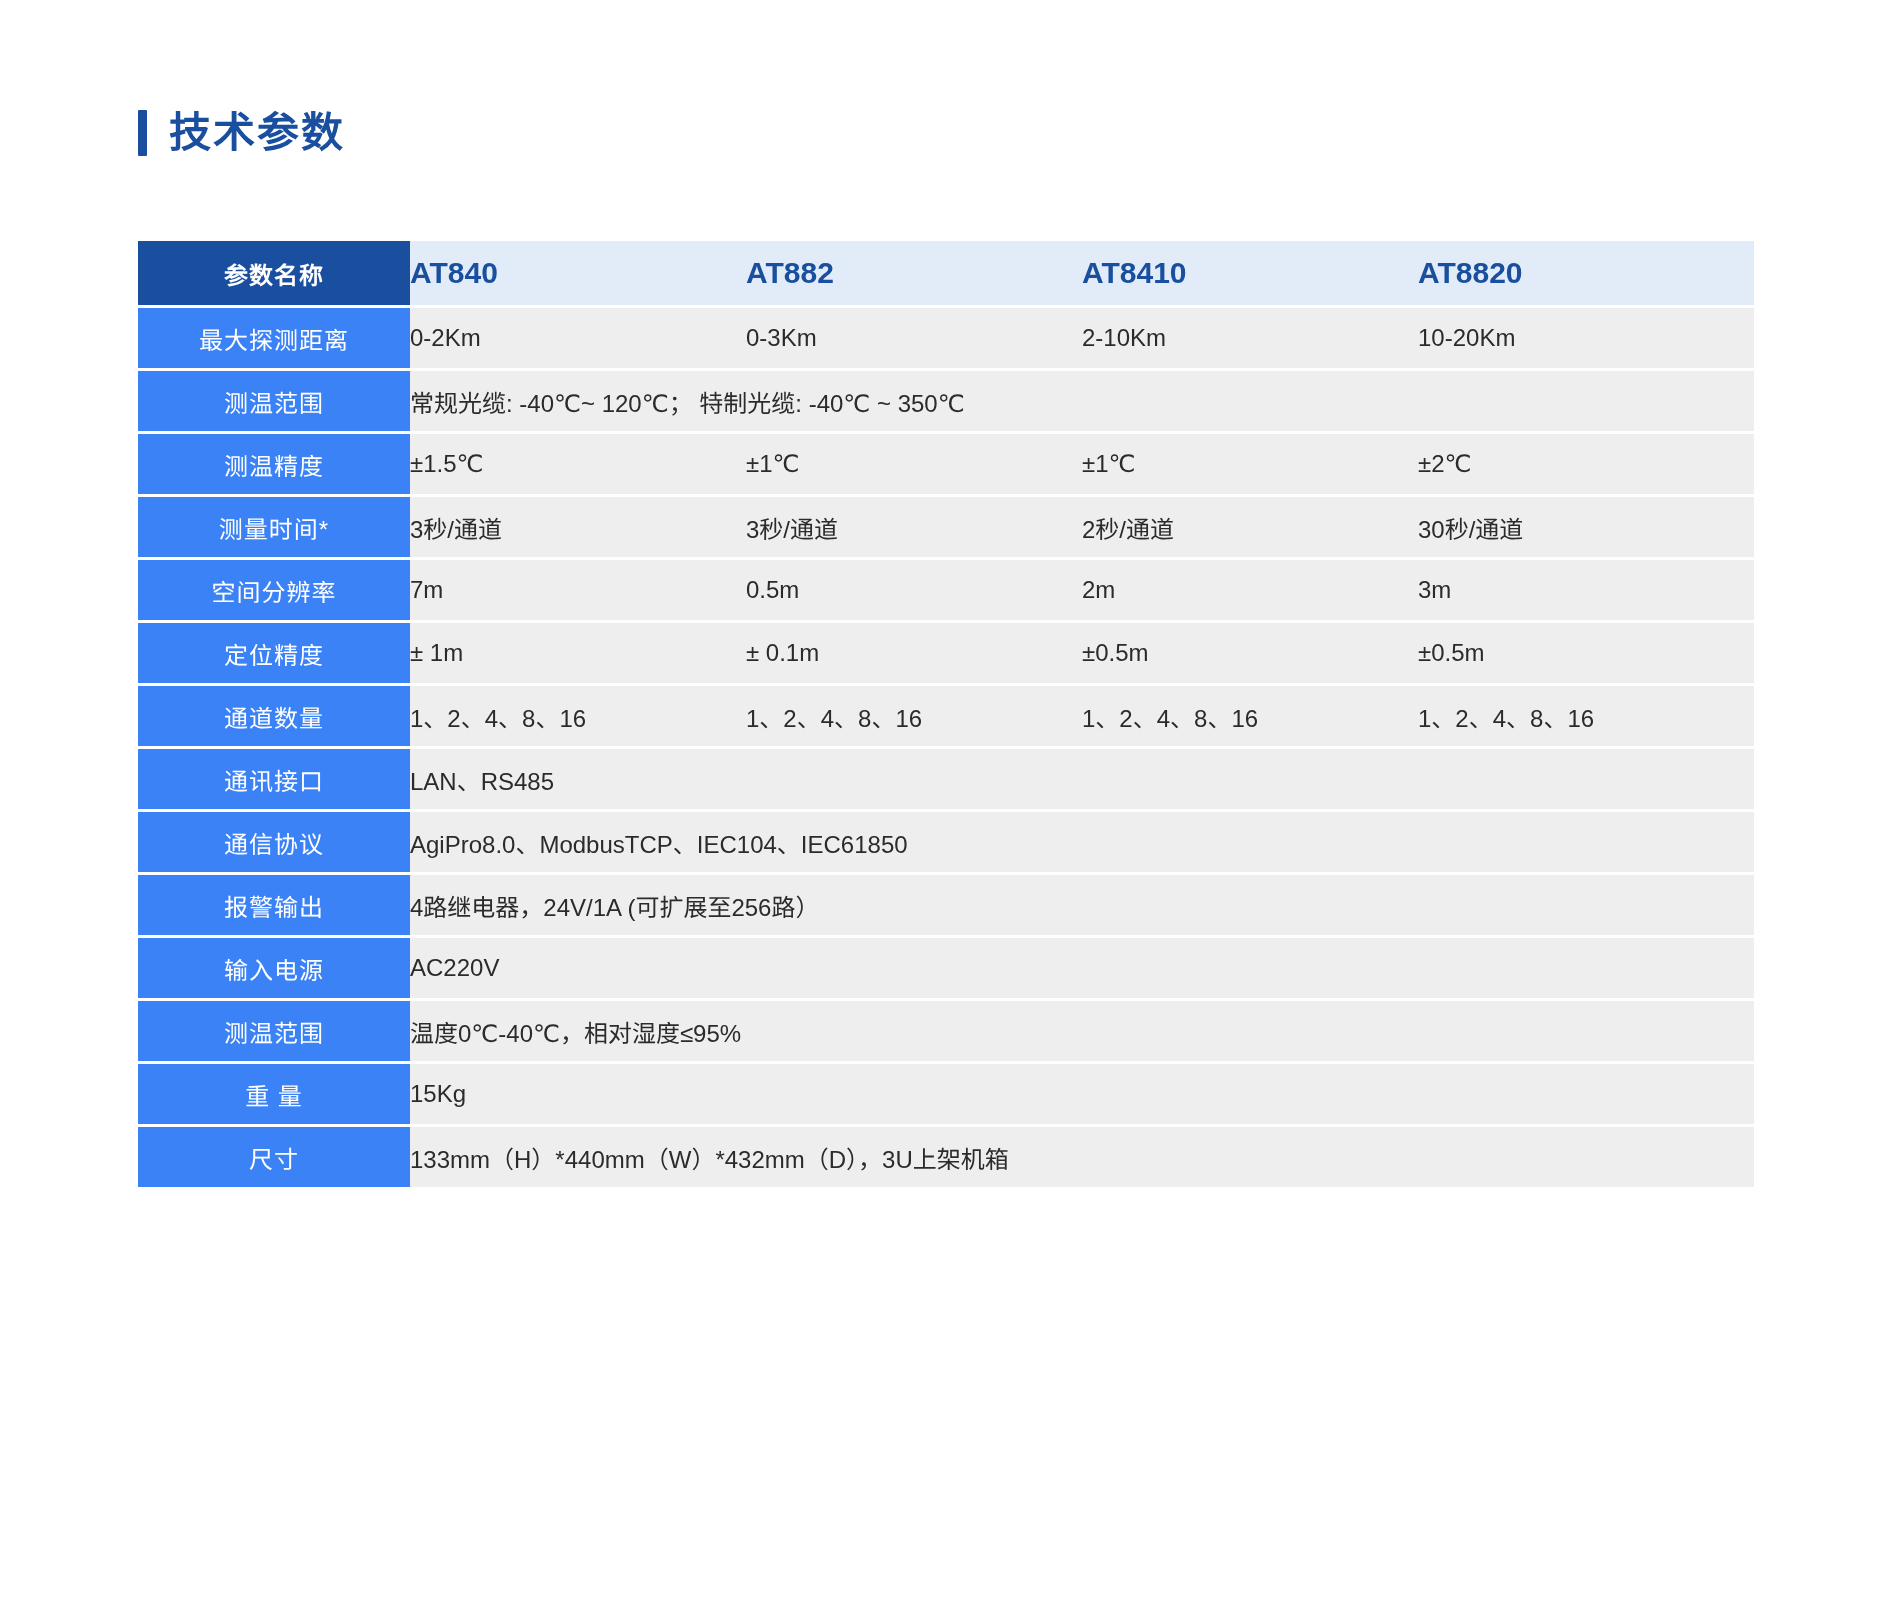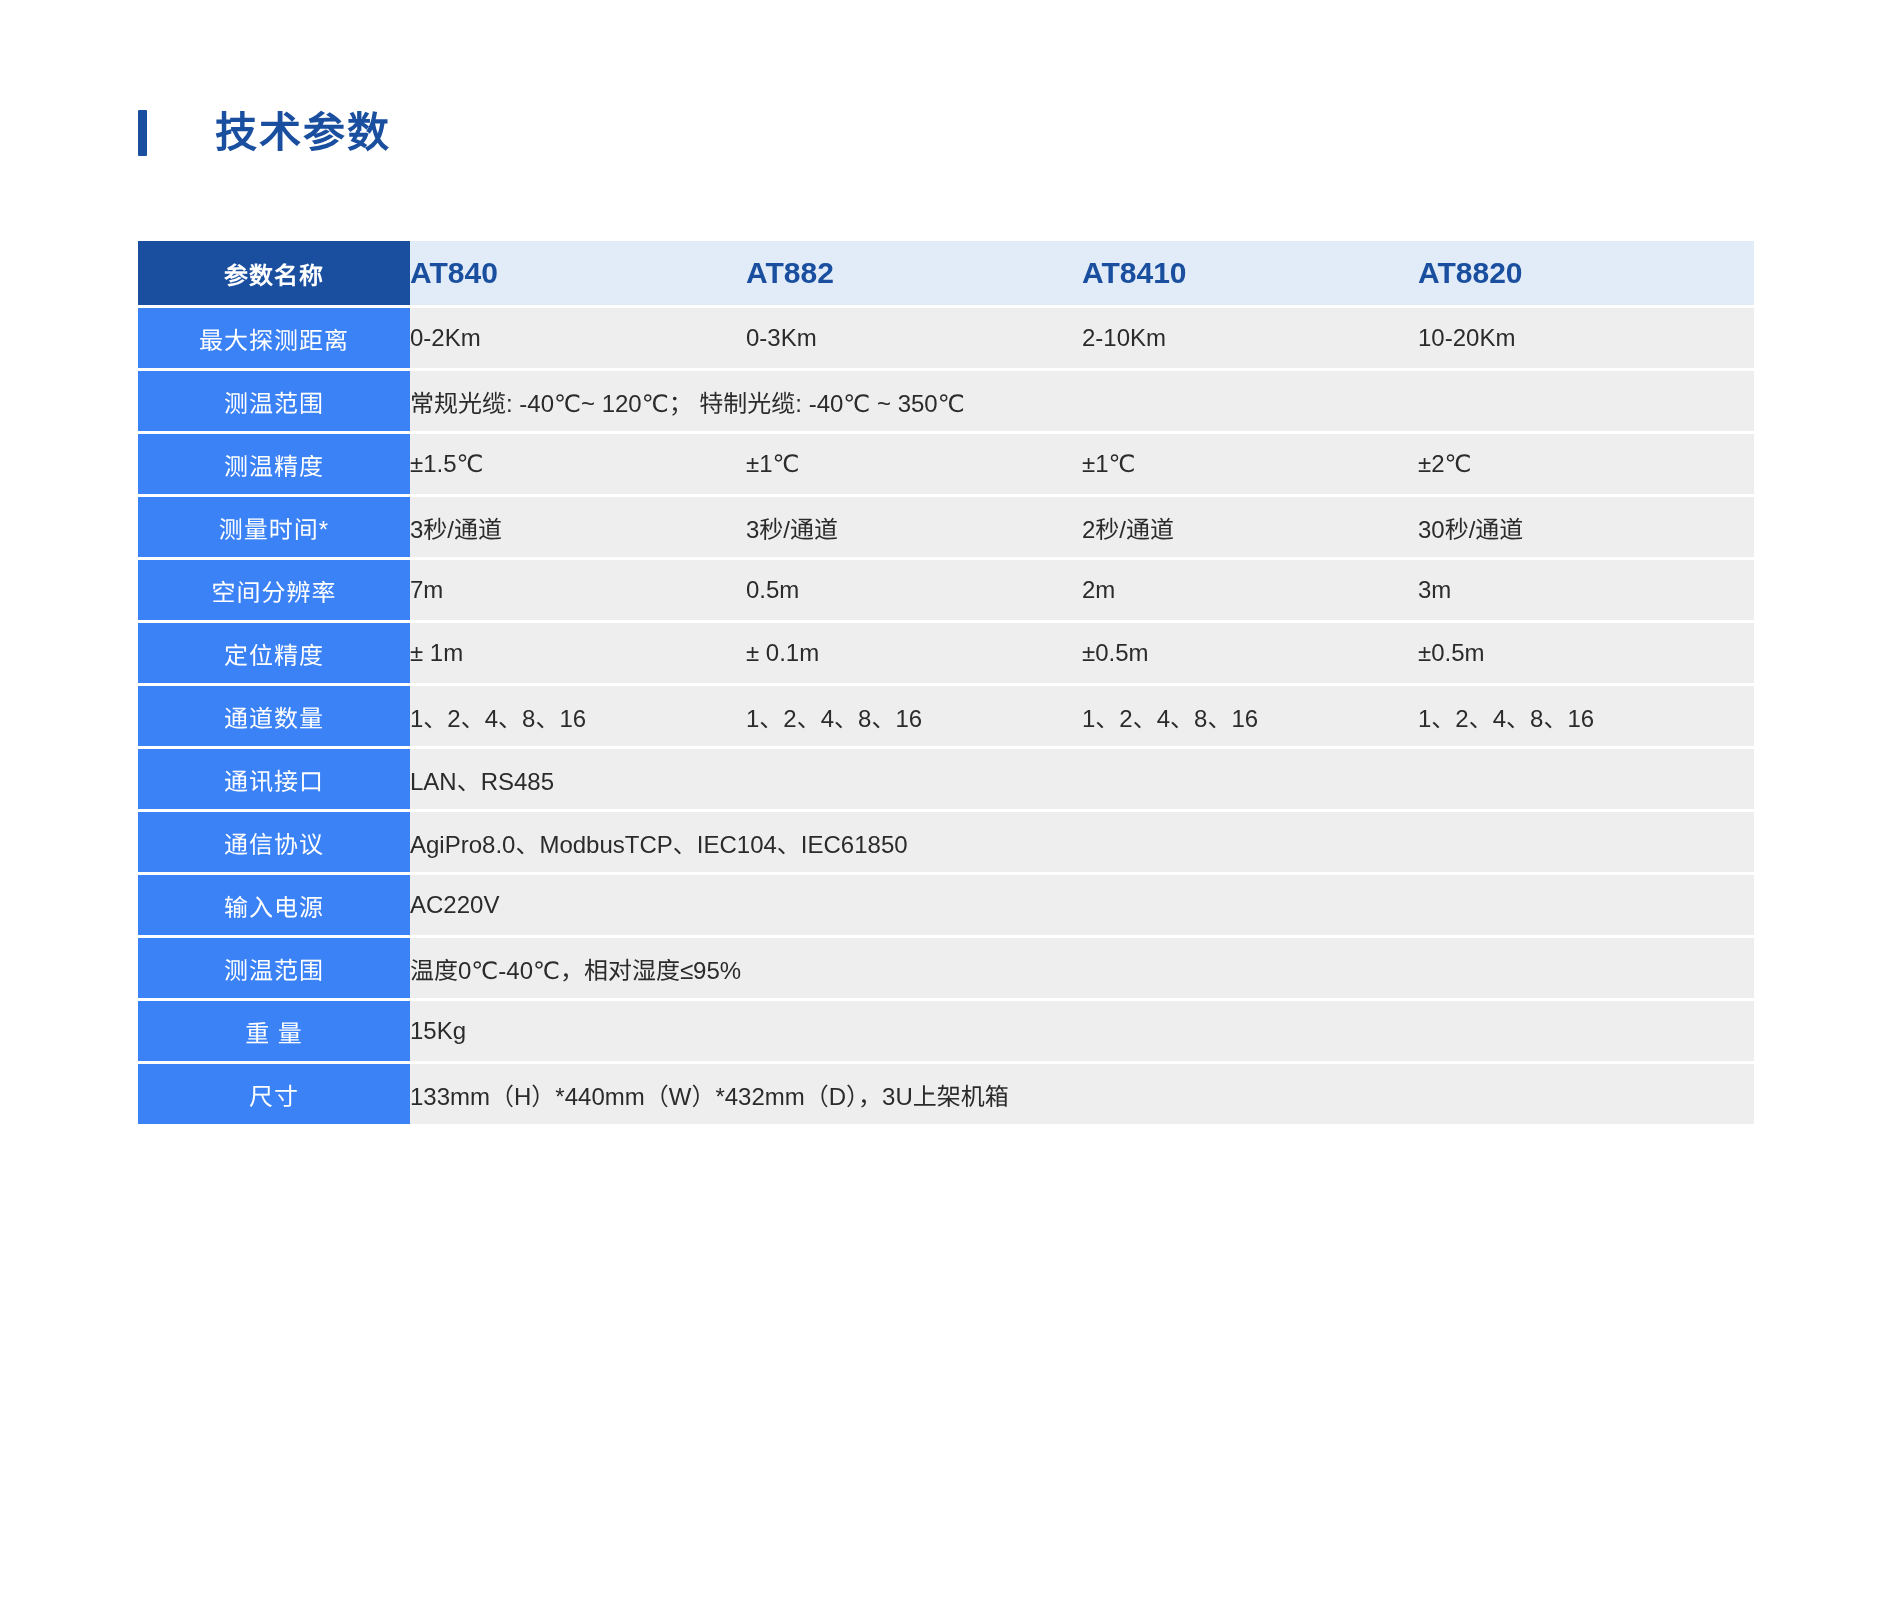--- a/index.html
+++ b/index.html
@@ -21,21 +21,20 @@
     box-sizing: border-box;
   }
 
   
   .title-block {
     position: absolute;
     left: 138px;
     top: 110px;
     display: flex;
     align-items: center;
-    gap: 46px;
   }
   .title-bar {
     width: 9px;
     height: 46px;
     background: #1a4fa0;
     margin-right: 22px;
     border-radius: 1px;
   }
   .title-text {
     font-size: 42px;
@@ -182,20 +181,24 @@
         </tr>
         <tr>
           <td class="cell-label">通讯接口</td>
           <td class="cell-val span" colspan="4">LAN、RS485</td>
         </tr>
         <tr>
           <td class="cell-label">通信协议</td>
           <td class="cell-val span" colspan="4">AgiPro8.0、ModbusTCP、IEC104、IEC61850</td>
         </tr>
         <tr>
+          <td class="cell-label">报警输出</td>
+          <td class="cell-val span" colspan="4">4路继电器，24V/1A (可扩展至256路）</td>
+        </tr>
+        <tr>
           <td class="cell-label">输入电源</td>
           <td class="cell-val span" colspan="4">AC220V</td>
         </tr>
         <tr>
           <td class="cell-label">测温范围</td>
           <td class="cell-val span" colspan="4">温度0℃-40℃，相对湿度≤95%</td>
         </tr>
         <tr>
           <td class="cell-label">重 量</td>
           <td class="cell-val span" colspan="4">15Kg</td>

